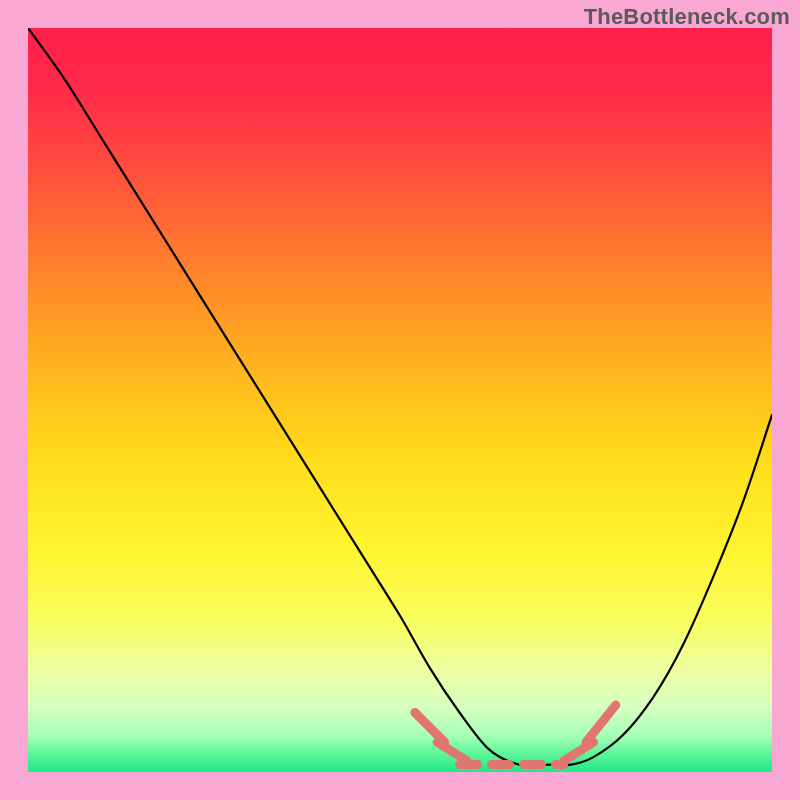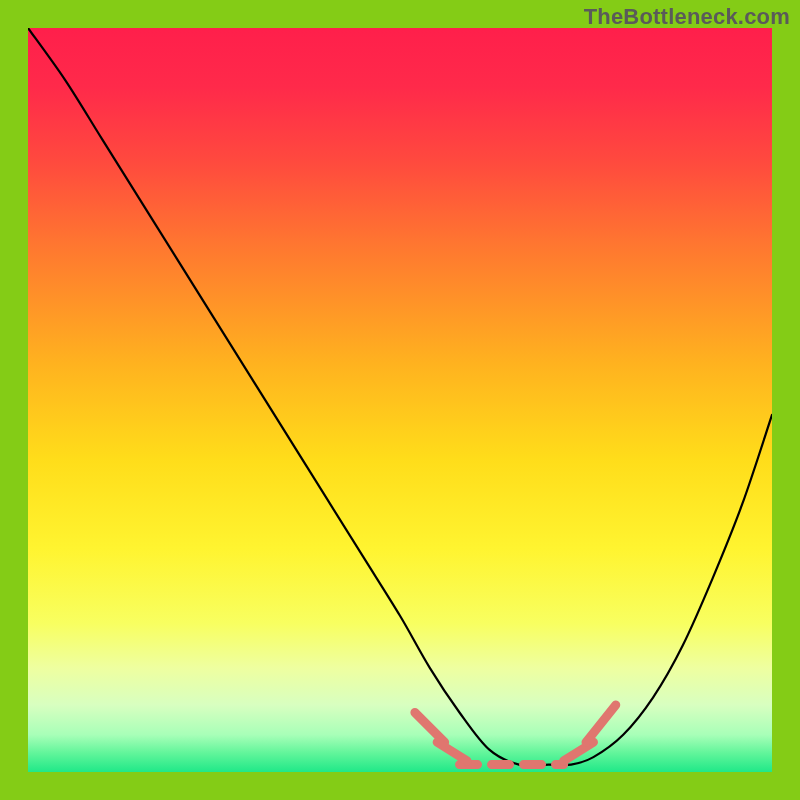--- a/index.html
+++ b/index.html
@@ -9,21 +9,21 @@
     height: 800px;
     background: #000;
     overflow: hidden;
   }
   .frame {
     position: absolute;
     left: 0;
     top: 0;
     width: 800px;
     height: 800px;
-    background: #84cc16;
+    background: #f9a8d4;
   }
   .plot {
     position: absolute;
     left: 28px;
     top: 28px;
     width: 744px;
     height: 744px;
     overflow: hidden;
   }
   .plot svg {

